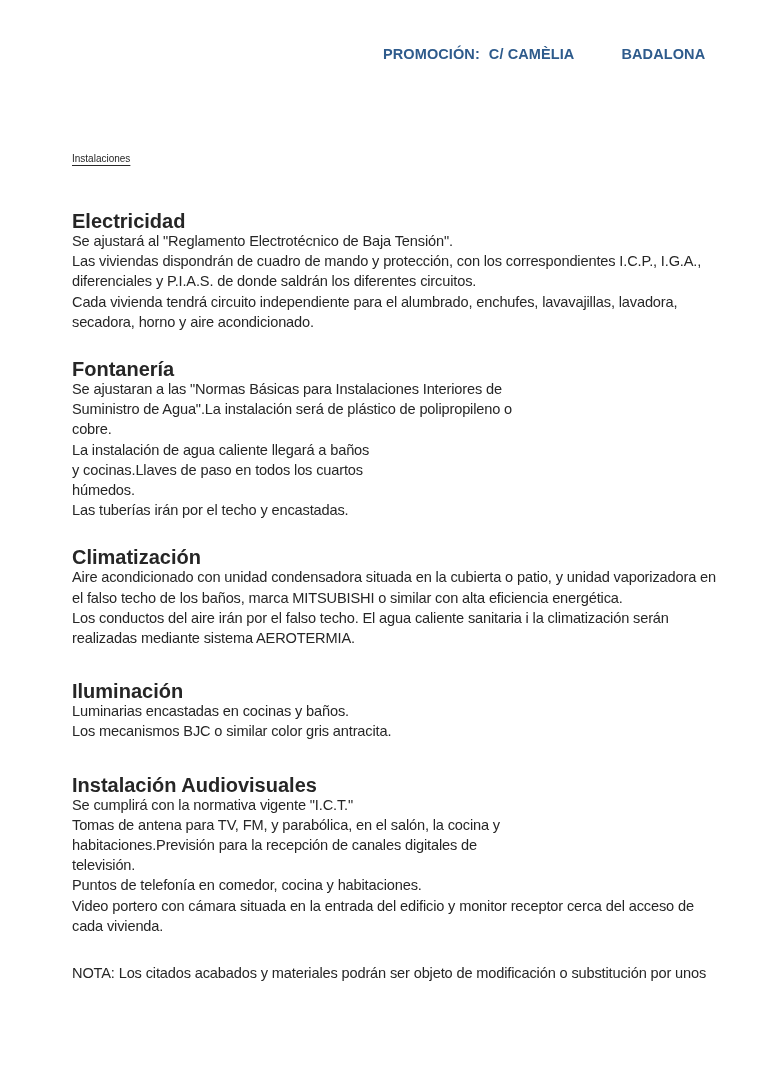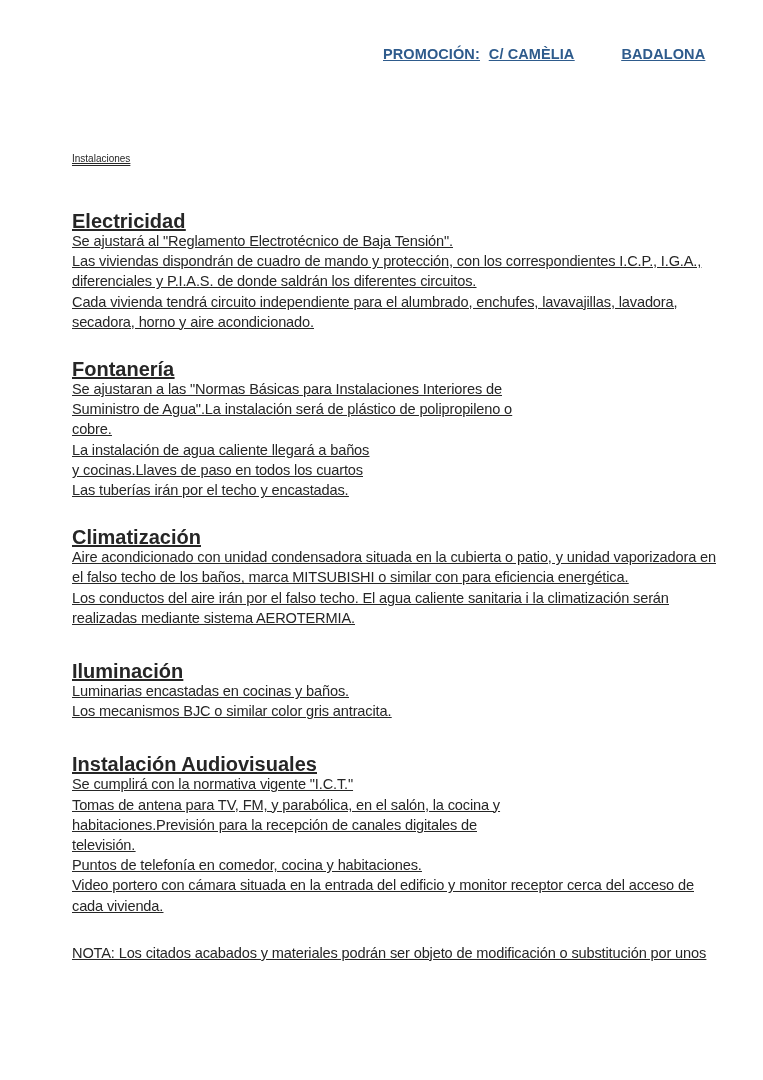--- a/index.html
+++ b/index.html
@@ -1,15 +1,15 @@
 <!DOCTYPE html>
 <html><head>
 <meta charset="utf-8">
 <style>
-  * { margin: 0; padding: 0; box-sizing: border-box; text-decoration: underline; }
+  * { margin: 0; padding: 0; box-sizing: border-box; }
   html, body { background: #ffffff; }
   .page {
     position: relative;
     width: 763px;
     height: 1080px;
     background: #ffffff;
     font-family: "Liberation Sans", sans-serif;
     color: #262626;
     overflow: hidden;
   }
@@ -79,27 +79,28 @@
       <div class="line">secadora, horno y aire acondicionado.</div>
     </div>
 
     <div class="section">
       <div class="section-heading mt-a">Fontanería</div>
       <div class="line">Se ajustaran a las "Normas Básicas para Instalaciones Interiores de</div>
       <div class="line">Suministro de Agua".La instalación será de plástico de polipropileno o</div>
       <div class="line">cobre.</div>
       <div class="line">La instalación de agua caliente llegará a baños</div>
       <div class="line">y cocinas.Llaves de paso en todos los cuartos</div>
+      <div class="line">húmedos.</div>
       <div class="line">Las tuberías irán por el techo y encastadas.</div>
     </div>
 
     <div class="section">
       <div class="section-heading mt-a">Climatización</div>
       <div class="line">Aire acondicionado con unidad condensadora situada en la cubierta o patio, y unidad vaporizadora en</div>
-      <div class="line">el falso techo de los baños, marca MITSUBISHI o similar con para eficiencia energética.</div>
+      <div class="line">el falso techo de los baños, marca MITSUBISHI o similar con alta eficiencia energética.</div>
       <div class="line">Los conductos del aire irán por el falso techo. El agua caliente sanitaria i la climatización serán</div>
       <div class="line">realizadas mediante sistema AEROTERMIA.</div>
     </div>
 
     <div class="section">
       <div class="section-heading mt-b">Iluminación</div>
       <div class="line">Luminarias encastadas en cocinas y baños.</div>
       <div class="line">Los mecanismos BJC o similar color gris antracita.</div>
     </div>
 

